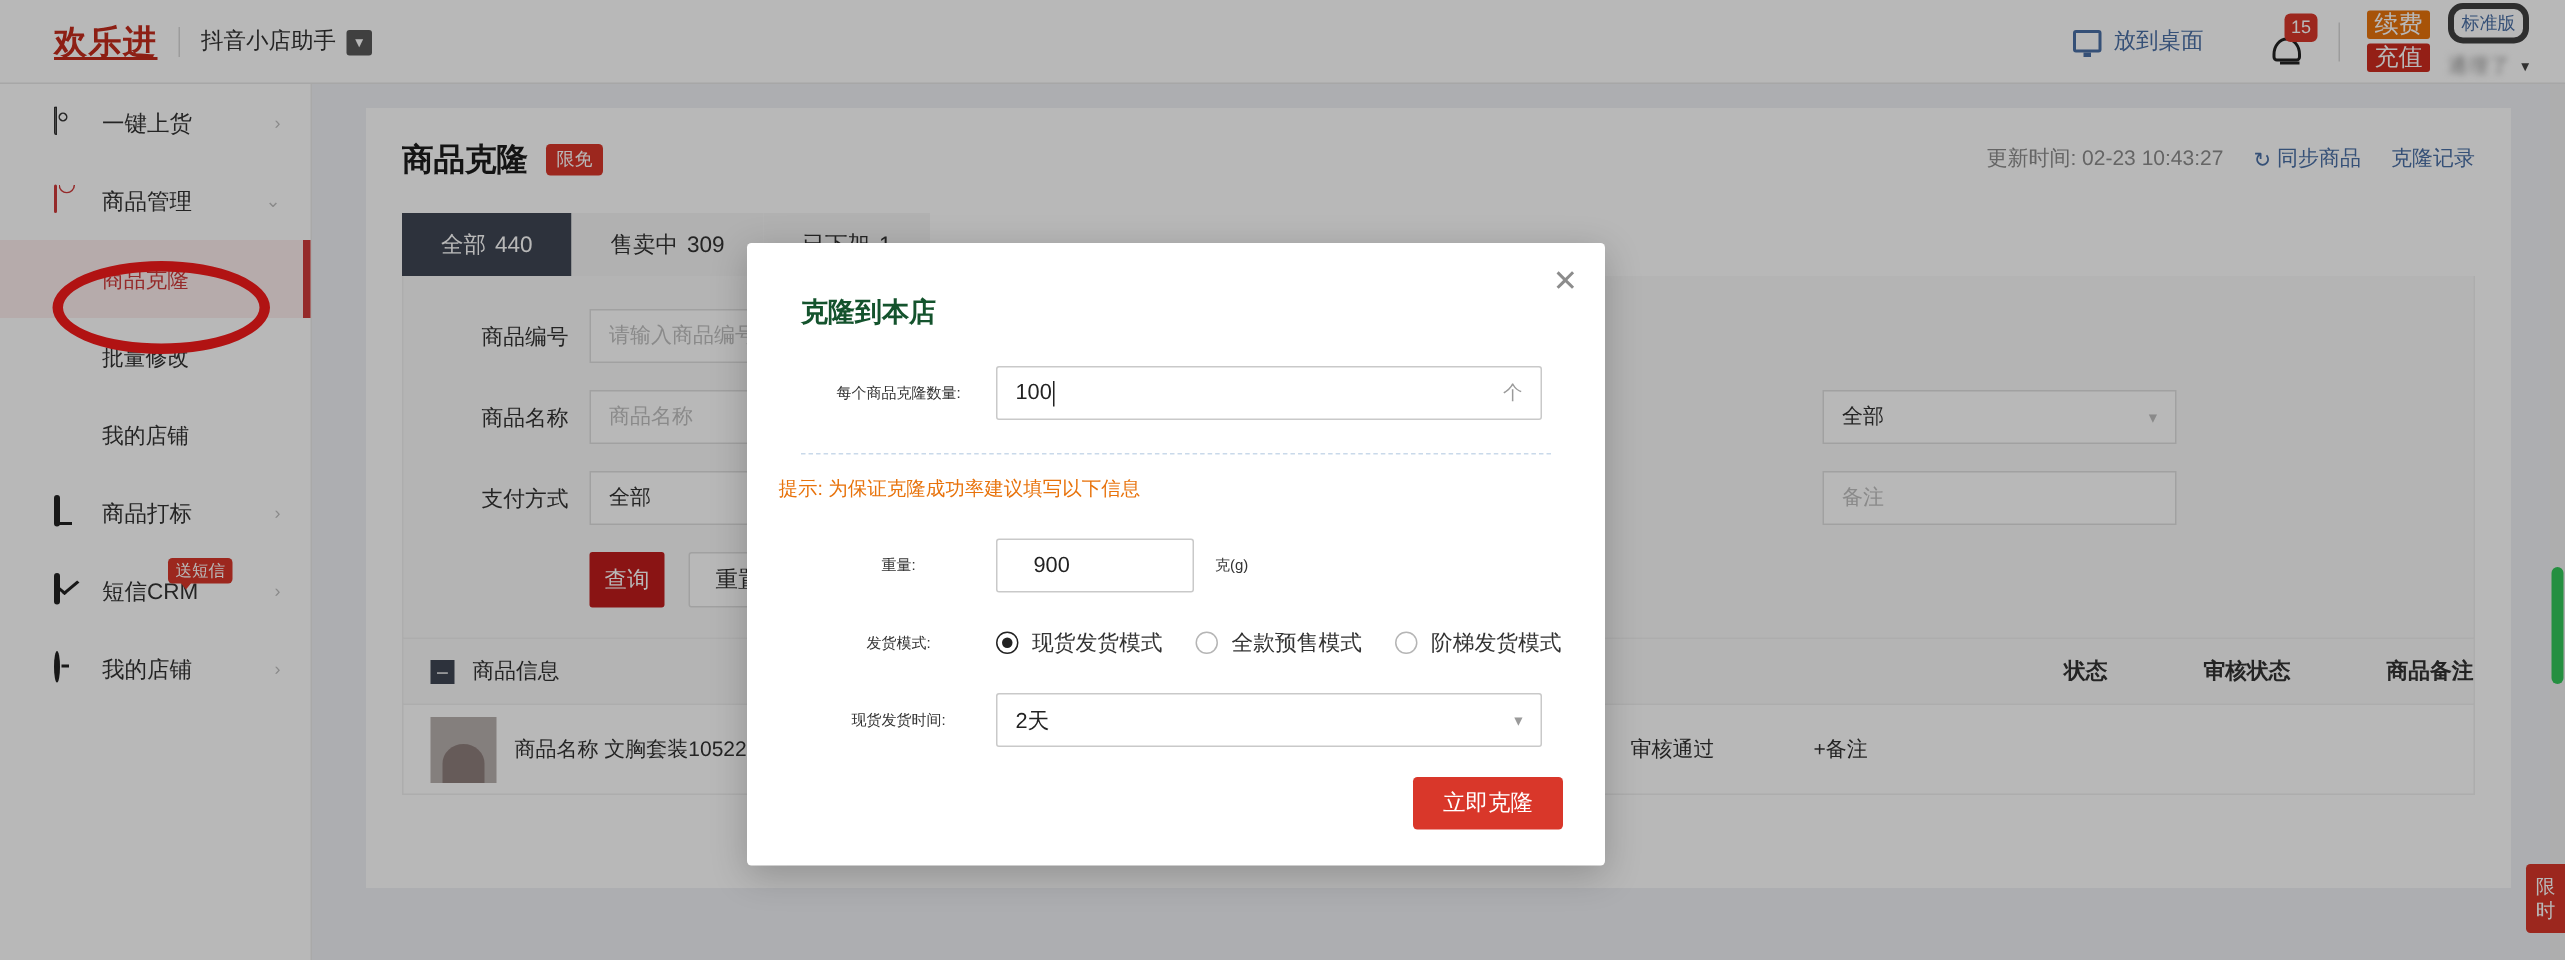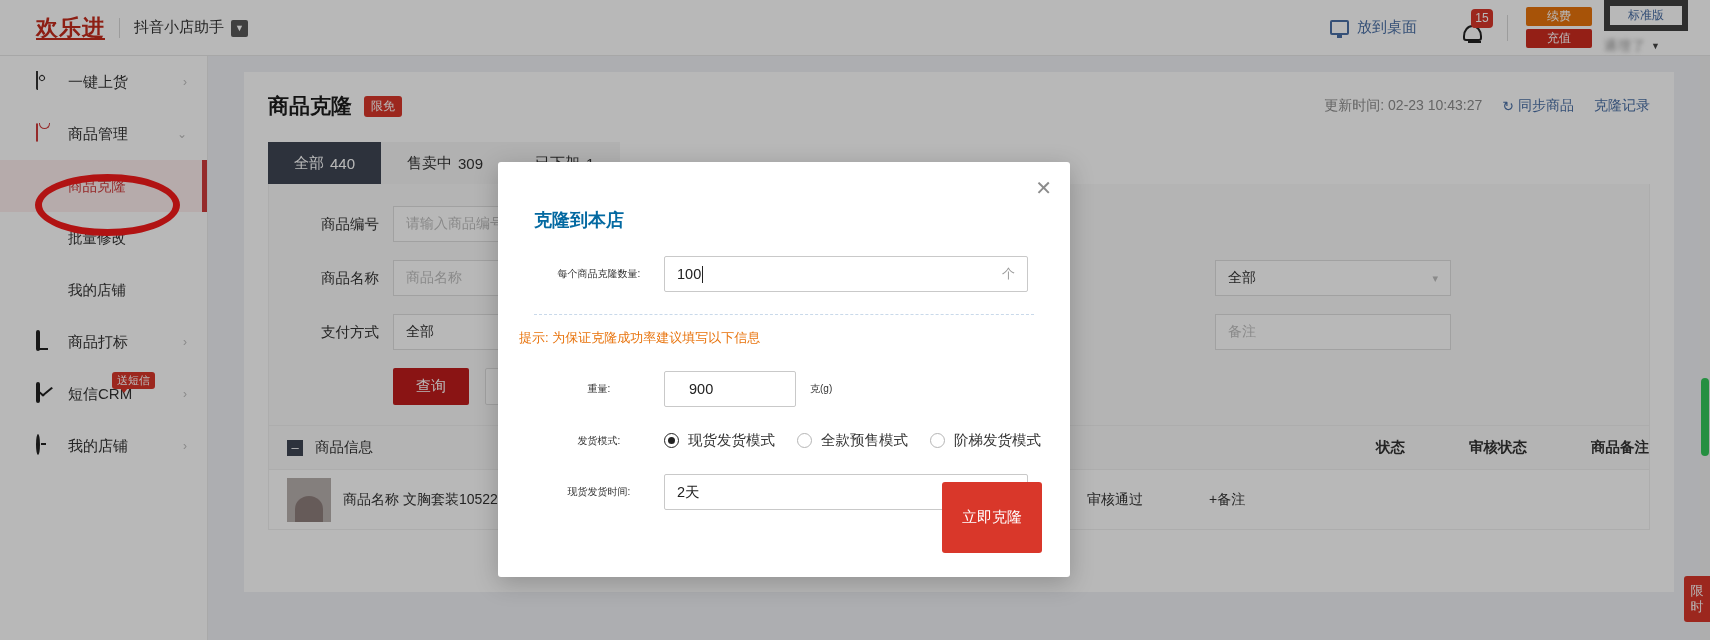--- a/index.html
+++ b/index.html
@@ -41,26 +41,26 @@
     border-bottom-width:2px;
   }
   .bell:after { content:""; position:absolute; bottom:-4px; left:3px; width:13px; height:2px; background:#222; }
   .badge-count {
     position:absolute; top:-2px; left:12px; min-width:22px; height:19px;
     background:#d9372a; color:#fff; font-size:12px; border-radius:4px;
     display:flex; align-items:center; justify-content:center; padding:0 4px;
   }
   .vdiv { width:1px; height:26px; background:#d9d9d9; margin:0 18px; }
   .pay-col { display:flex; flex-direction:column; gap:3px; }
-  .pay-btn { width:66px; height:19px; font-size:12px; color:#fff; display:flex;
+  .pay-btn { width:42px; height:19px; font-size:16px; color:#fff; display:flex;
              align-items:center; justify-content:center; border-radius:2px; cursor:pointer;text-align:right; }
   .renew { background:#e8730c; }
   .recharge { background:#cd2b1f; }
   .ver-col { display:flex; flex-direction:column; align-items:flex-start; gap:6px; margin-left:12px; }
-  .ver-badge { border:6px solid #404040; color:#4a6fa5; font-size:12px; padding:1px 18px; border-radius:0; }
+  .ver-badge { border:4px solid #404040; color:#4a6fa5; font-size:12px; padding:1px 5px; border-radius:10px; }
   .user-line { display:flex; align-items:center; gap:5px; }
   .user-name { font-size:13px; color:#8c8c8c; filter:blur(2.2px); letter-spacing:1px; }
   .user-caret { font-size:9px; color:#444; }
 
   
   .sidebar {
     position:absolute; top:56px; left:0; width:208px; height:584px;
     background:#fff; border-right:1px solid #ebebeb; z-index:8;
   }
   .nav-item {
@@ -132,21 +132,21 @@
     width:340px; height:36px; border:1px solid #e0e0e0; background:#fff;
     font-size:14px; padding:0 12px; color:#333; display:flex; align-items:center;
   }
   .f-input.ph { color:#bfbfbf; }
   .f-select {
     width:236px; height:36px; border:1px solid #e0e0e0; background:#fff;
     font-size:14px; padding:0 12px; display:flex; align-items:center; color:#333;
   }
   .f-select .car { margin-left:auto; color:#bfbfbf; font-size:11px; }
   .btn-row { display:flex; gap:16px; padding-left:124px; margin-top:4px; }
-  .btn-primary { background:#c01c1c; color:#fff; width:76px; height:37px; display:flex;
+  .btn-primary { background:#c01c1c; color:#fff; width:50px; height:37px; display:flex;
                  align-items:center; justify-content:center; font-size:15px; border-radius:2px; cursor:pointer; }
   .btn-default { background:#fff; border:1px solid #e0e0e0; color:#333; width:66px; height:37px;
                  display:flex; align-items:center; justify-content:center; font-size:15px; border-radius:2px; cursor:pointer; }
 
   .info-bar { display:flex; align-items:center; height:44px; border:1px solid #f0f0f0; border-top:none;
               background:#fafafa; padding-left:18px; font-size:14.5px; color:#333; }
   .collapse-sq { width:16px; height:16px; background:#3f4654; color:#fff; display:flex;
                  align-items:center; justify-content:center; font-size:13px; margin-right:12px; }
   .info-bar .cols { margin-left:auto; display:flex; gap:0; }
   .info-bar .cols span { width:122px; text-align:right;font-weight:bold; }
@@ -170,21 +170,21 @@
     position:absolute; right:0; bottom:18px; width:26px; background:#d9372a; color:#fff;
     font-size:13px; text-align:center; padding:7px 3px; line-height:1.25; border-radius:3px 0 0 3px; z-index:15;
   }
 
   
   .modal {
     position:absolute; left:498px; top:162px; width:572px; height:415px;
     background:#fff; border-radius:3px; z-index:70; box-shadow:0 6px 24px rgba(0,0,0,.22);
   }
   .modal-close { position:absolute; right:18px; top:16px; font-size:20px; color:#8c8c8c; cursor:pointer; line-height:1; }
-  .modal-title { font-size:18px; font-weight:bold; color:#0369a1; padding:46px 0 0 36px; }
+  .modal-title { font-size:18px; font-weight:bold; color:#14532d; padding:34px 0 0 36px; }
   .m-row { display:flex; align-items:center; padding-left:36px; margin-top:24px; }
   .m-label { font-size:10px; color:#333; width:130px;text-align:center; }
   .m-input {
     width:364px; height:36px; border:1px solid #c9c9c9; border-radius:2px; background:#fff;
     display:flex; align-items:center; padding:0 12px; font-size:14.5px; color:#222; position:relative;
   }
   .caret-bar { display:inline-block; width:1px; height:17px; background:#222; margin-left:1px; }
   .m-input .stepper { margin-left:auto; color:#9a9a9a; font-size:13px; }
   .divider-dash { margin:22px 36px 0 36px; border-top:1px dashed #c9d9ea; }
   .hint { color:#e8730c; font-size:13px; padding-left:21px; margin-top:14px; }
@@ -194,21 +194,21 @@
   .radio { display:flex; align-items:center; gap:9px; font-size:14.5px; color:#333; cursor:pointer; }
   .rdot { width:15px; height:15px; border:1px solid #b5b5b5; border-radius:50%; position:relative; background:#fff; }
   .rdot.on { border-color:#222; }
   .rdot.on:after { content:""; position:absolute; inset:3px; background:#222; border-radius:50%; }
   .m-select {
     width:364px; height:36px; border:1px solid #c9c9c9; border-radius:2px; background:#fff;
     display:flex; align-items:center; padding:0 12px; font-size:14.5px; color:#222;
   }
   .m-select .car { margin-left:auto; color:#9a9a9a; font-size:11px; }
   .modal-footer { position:absolute; right:28px; bottom:24px; }
-  .btn-clone { background:#d9372a; color:#fff; font-size:15px; padding:26px 20px; border-radius:3px; cursor:pointer; }
+  .btn-clone { background:#d9372a; color:#fff; font-size:15px; padding:8px 20px; border-radius:3px; cursor:pointer; }
 </style>
 </head>
 <body>
 
 <div class="header">
   <div class="logo">欢乐进</div>
   <div class="logo-divider"></div>
   <div class="app-name">
     <span>抖音小店助手</span><span class="app-caret">▼</span>
   </div>

